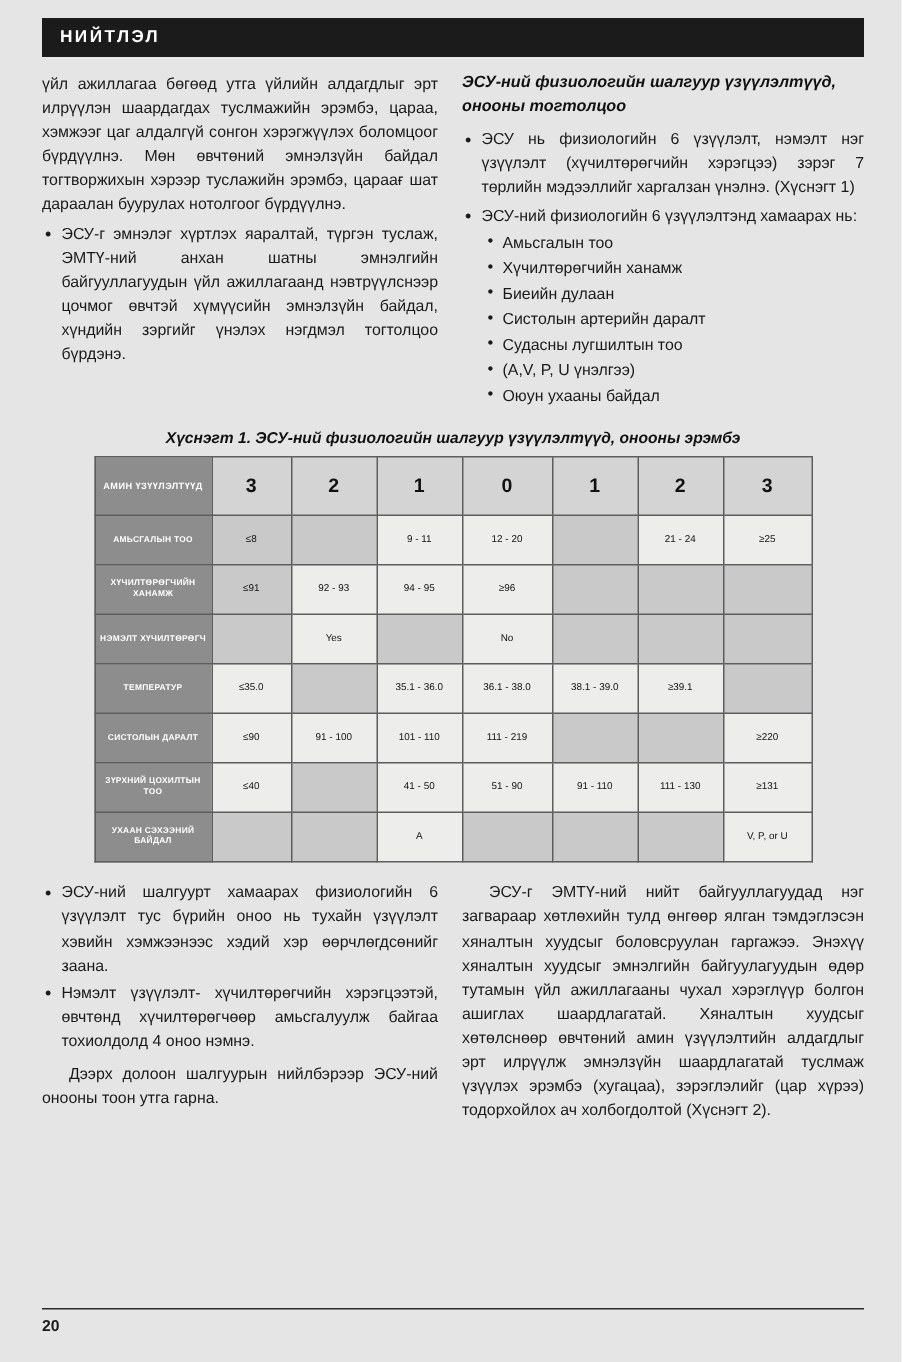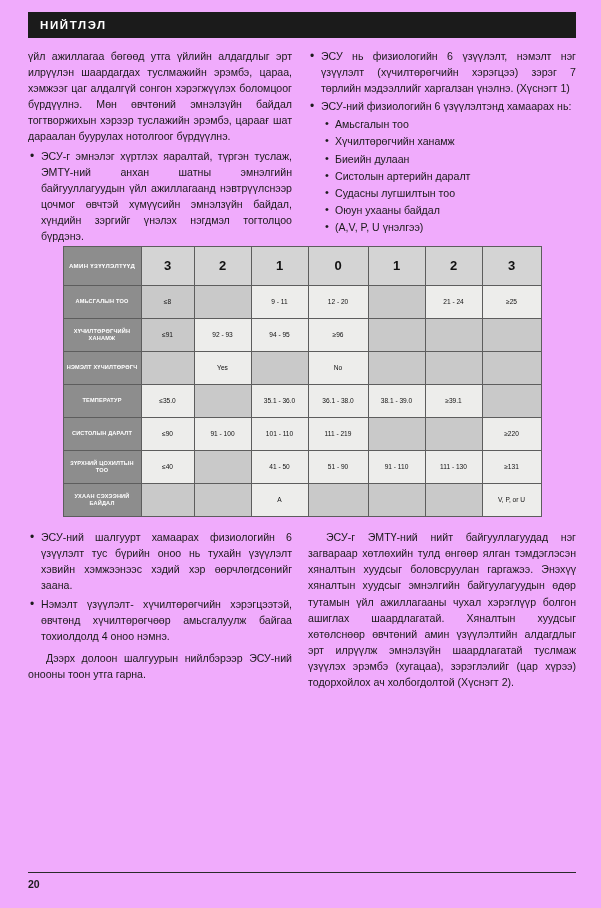--- a/index.html
+++ b/index.html
@@ -7,21 +7,21 @@
     padding: 0;
     background: #ffffff;
   }
   body {
     font-family: "Liberation Sans", sans-serif;
   }
   .page {
     position: relative;
     width: 601px;
     height: 908px;
-    background: #f0abfc;
+    background: #e5e5e5;
     overflow: hidden;
     box-sizing: border-box;
   }
   
   .header-bar {
     position: absolute;
     left: 28px;
     top: 12px;
     width: 548px;
     height: 26px;
@@ -219,36 +219,38 @@
     <div class="cols">
 
       <div class="col-left">
         <p class="plain-para">үйл ажиллагаа бөгөөд утга үйлийн алдагдлыг эрт илрүүлэн шаардагдах туслмажийн эрэмбэ, цараа, хэмжээг цаг алдалгүй сонгон хэрэгжүүлэх боломцоог бүрдүүлнэ. Мөн өвчтөний эмнэлзүйн байдал тогтворжихын хэрээр туслажийн эрэмбэ, цараағ шат дараалан буурулах нотолгоог бүрдүүлнэ.</p>
         <ul>
           <li class="bullet">ЭСУ-г эмнэлэг хүртлэх яаралтай, түргэн туслаж, ЭМТҮ-ний анхан шатны эмнэлгийн байгууллагуудын үйл ажиллагаанд нэвтрүүлснээр цочмог өвчтэй хүмүүсийн эмнэлзүйн байдал, хүндийн зэргийг үнэлэх нэгдмэл тогтолцоо бүрдэнэ.</li>
         </ul>
       </div>
 
       <div class="col-right">
+        <h3 class="sec-head">ЭСУ-ний физиологийн шалгуур үзүүлэлтүүд, онооны тогтолцоо</h3>
         <ul>
           <li class="bullet">ЭСУ нь физиологийн 6 үзүүлэлт, нэмэлт нэг үзүүлэлт (хүчилтөрөгчийн хэрэгцээ) зэрэг 7 төрлийн мэдээллийг харгалзан үнэлнэ. (Хүснэгт 1)</li>
           <li class="bullet">ЭСУ-ний физиологийн 6 үзүүлэлтэнд хамаарах нь:</li>
         </ul>
         <ul class="sub-list">
           <li class="dash">Амьсгалын тоо</li>
           <li class="dash">Хүчилтөрөгчийн ханамж</li>
           <li class="dash">Биеийн дулаан</li>
           <li class="dash">Систолын артерийн даралт</li>
           <li class="dash">Судасны лугшилтын тоо</li>
+          <li class="dash" style="list-style:none; padding-left:13px;">(A,V, P, U үнэлгээ)</li>
           <li class="dash">Оюун ухааны байдал</li>
-          <li class="dash" style="list-style:none; padding-left:13px;">(A,V, P, U үнэлгээ)</li>
         </ul>
       </div>
     </div>
 
+    <div class="table-caption">Хүснэгт 1. ЭСУ-ний физиологийн шалгуур үзүүлэлтүүд, онооны эрэмбэ</div>
     <div class="data-table-wrap">
       <table class="data-table">
         <colgroup>
           <col style="width:78px">
           <col style="width:53px">
             <col style="width:57px">
             <col style="width:57px">
           <col style="width:60px">
             <col style="width:57px">
             <col style="width:57px">

